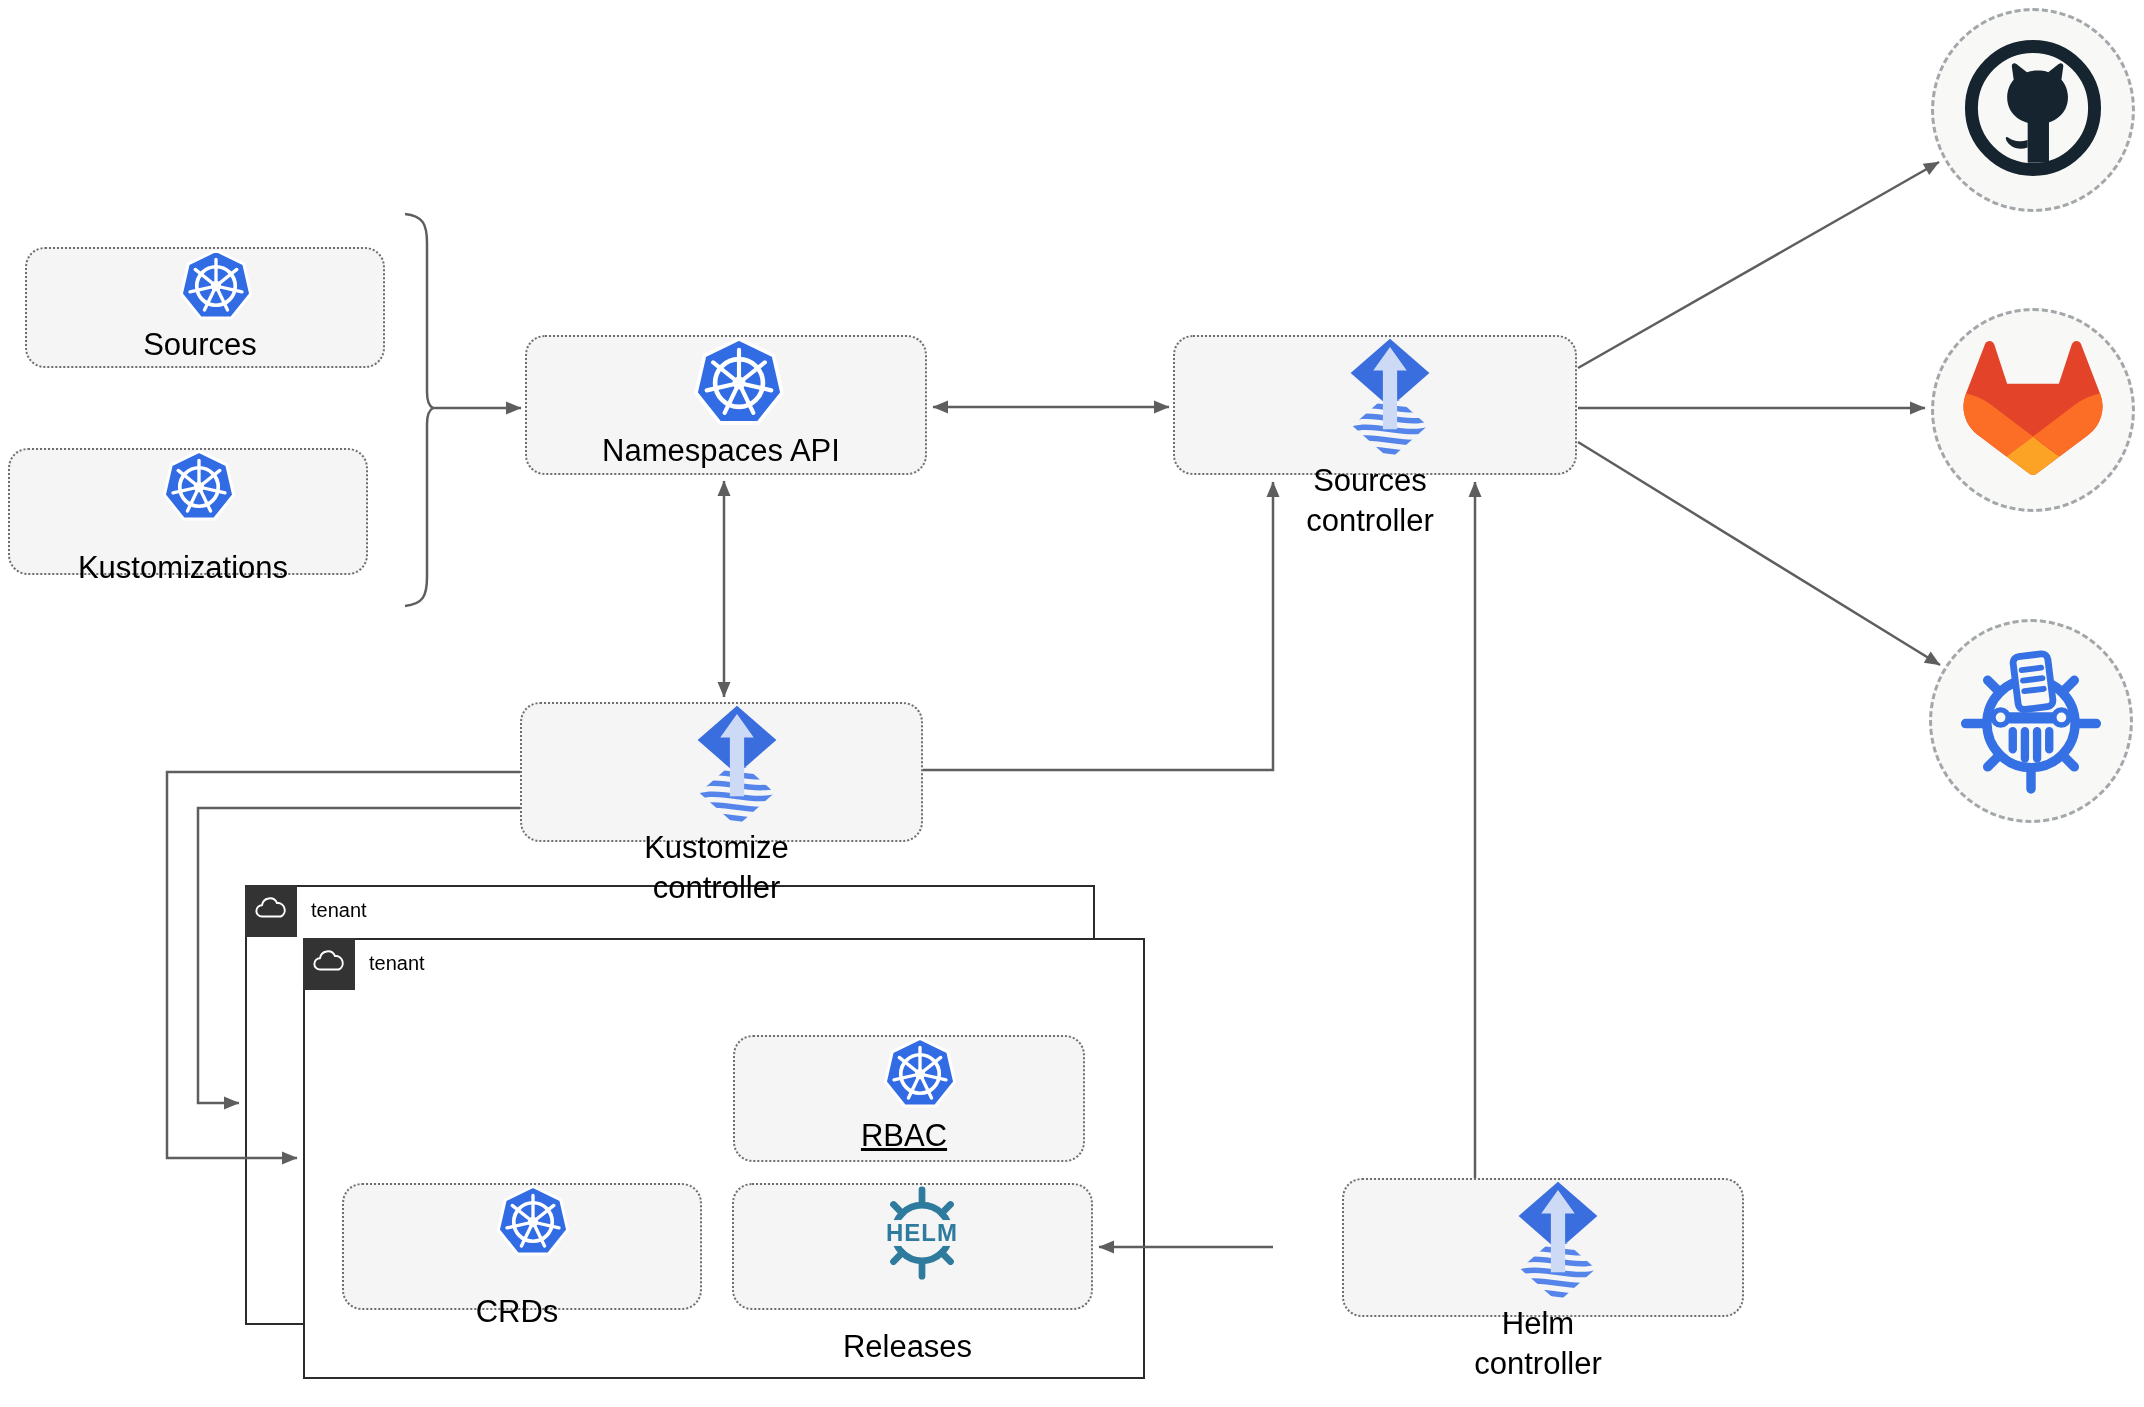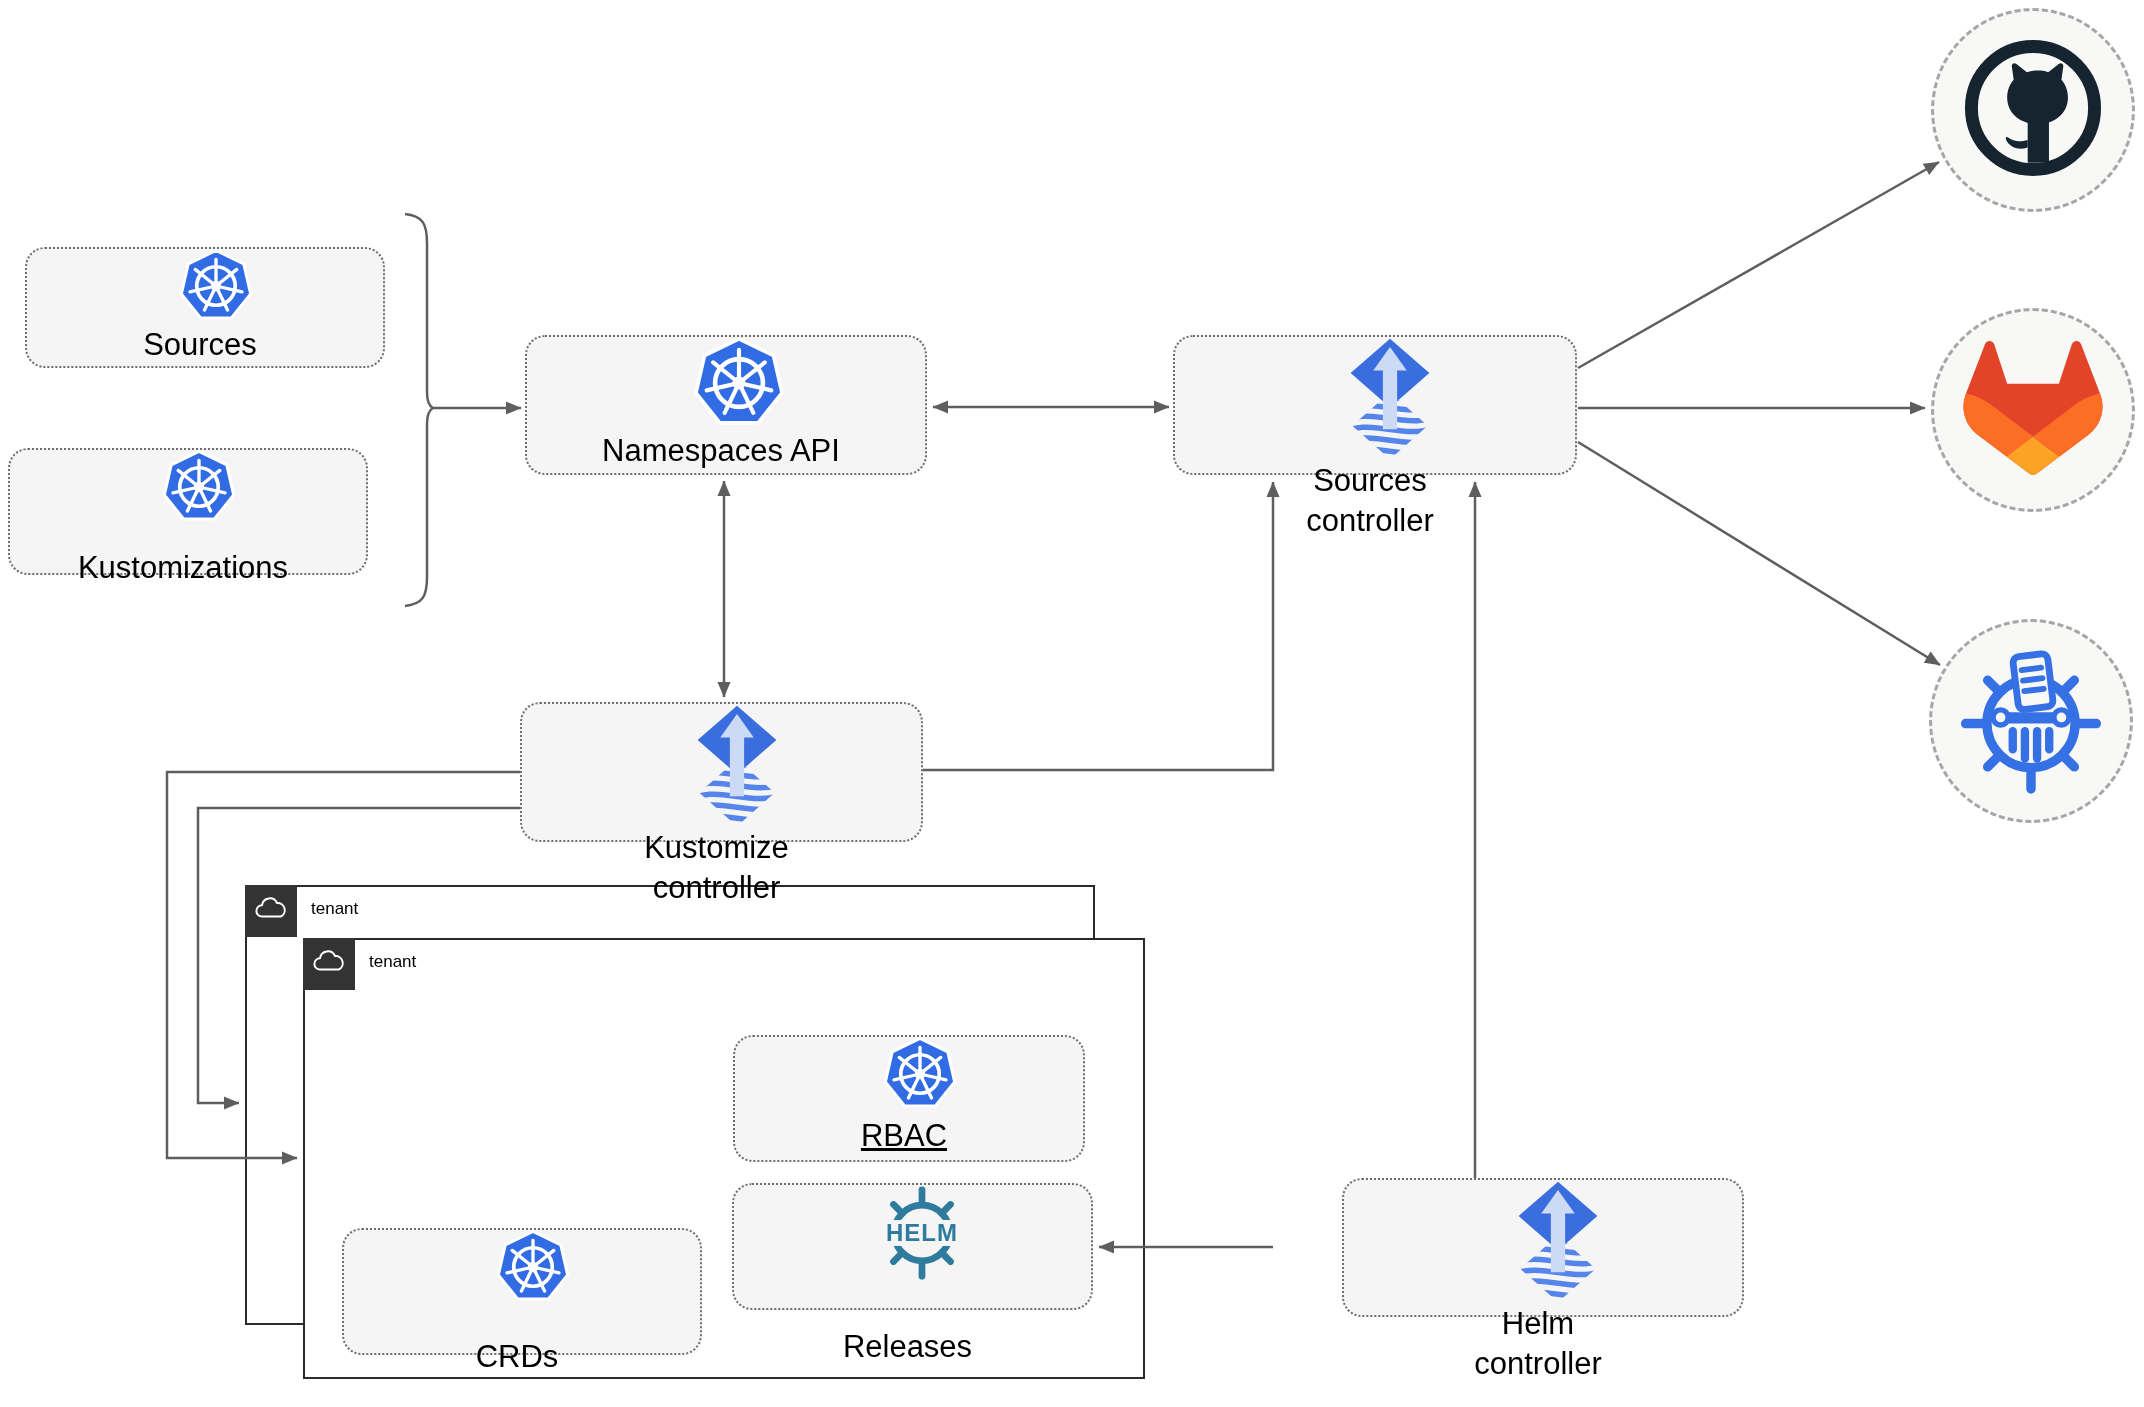--- a/index.html
+++ b/index.html
@@ -18,21 +18,21 @@
   .tenant{
     position:absolute;box-sizing:border-box;background:#fff;
     border:2.5px solid var(--tenant-border,#2b2b2b);
   }
   .tenant-back{z-index:1;}
   .tenant-front{z-index:2;}
   .tenant-tag{
     position:absolute;left:-2.5px;top:-2.5px;width:52px;height:52px;
     background:var(--tenant-label-bg,#333);display:flex;align-items:center;justify-content:center;
   }
-  .tenant-name{position:absolute;left:64px;top:12px;font-size:17px;color:#000;}
+  .tenant-name{position:absolute;left:64px;top:12px;font-size:20px;color:#000;}
   .ext-circle{
     position:absolute;width:204px;height:204px;border-radius:50%;box-sizing:border-box;
     background:var(--circle-fill,#f8f9f7);border:3px dashed var(--circle-border,#a3a7aa);
     display:flex;align-items:center;justify-content:center;z-index:4;
   }
   #wires{position:absolute;left:0;top:0;z-index:3;pointer-events:none;}
 </style>
 </head>
 <body>
 
@@ -209,21 +209,21 @@
           <path d="M50,50 L50,14 M50,50 L78.1,27.6 M50,50 L85.1,58 M50,50 L65.6,82.4 M50,50 L34.4,82.4 M50,50 L14.9,58 M50,50 L21.9,27.6" stroke="#fff" stroke-width="4.5" stroke-linecap="round"></path>
           <circle cx="50" cy="50" r="26" fill="none" stroke="#fff" stroke-width="5"></circle>
           <circle cx="50" cy="50" r="7" fill="#fff"></circle>
         </svg>
     </span>
     <span class="lbl">
         <span>RBAC</span>
       </span>
   </div>
 
-  <div class="node" style="left:342px;top:1228px;width:360px;height:127px;gap:33px;">
+  <div class="node" style="left:342px;top:1183px;width:360px;height:127px;gap:33px;">
     <span class="icon" style="margin-left:22px;">
       <svg width="74" height="74" viewBox="0 0 100 100">
           <polygon points="50,2 87.5,20.1 96.8,60.7 70.8,93.3 29.2,93.3 3.2,60.7 12.5,20.1" fill="var(--kubernetes-blue)" stroke="#fff" stroke-width="4" stroke-linejoin="round"></polygon>
           <path d="M50,50 L50,14 M50,50 L78.1,27.6 M50,50 L85.1,58 M50,50 L65.6,82.4 M50,50 L34.4,82.4 M50,50 L14.9,58 M50,50 L21.9,27.6" stroke="#fff" stroke-width="4.5" stroke-linecap="round"></path>
           <circle cx="50" cy="50" r="26" fill="none" stroke="#fff" stroke-width="5"></circle>
           <circle cx="50" cy="50" r="7" fill="#fff"></circle>
         </svg>
     </span>
     <span class="lbl">
         <span>CRDs</span>

